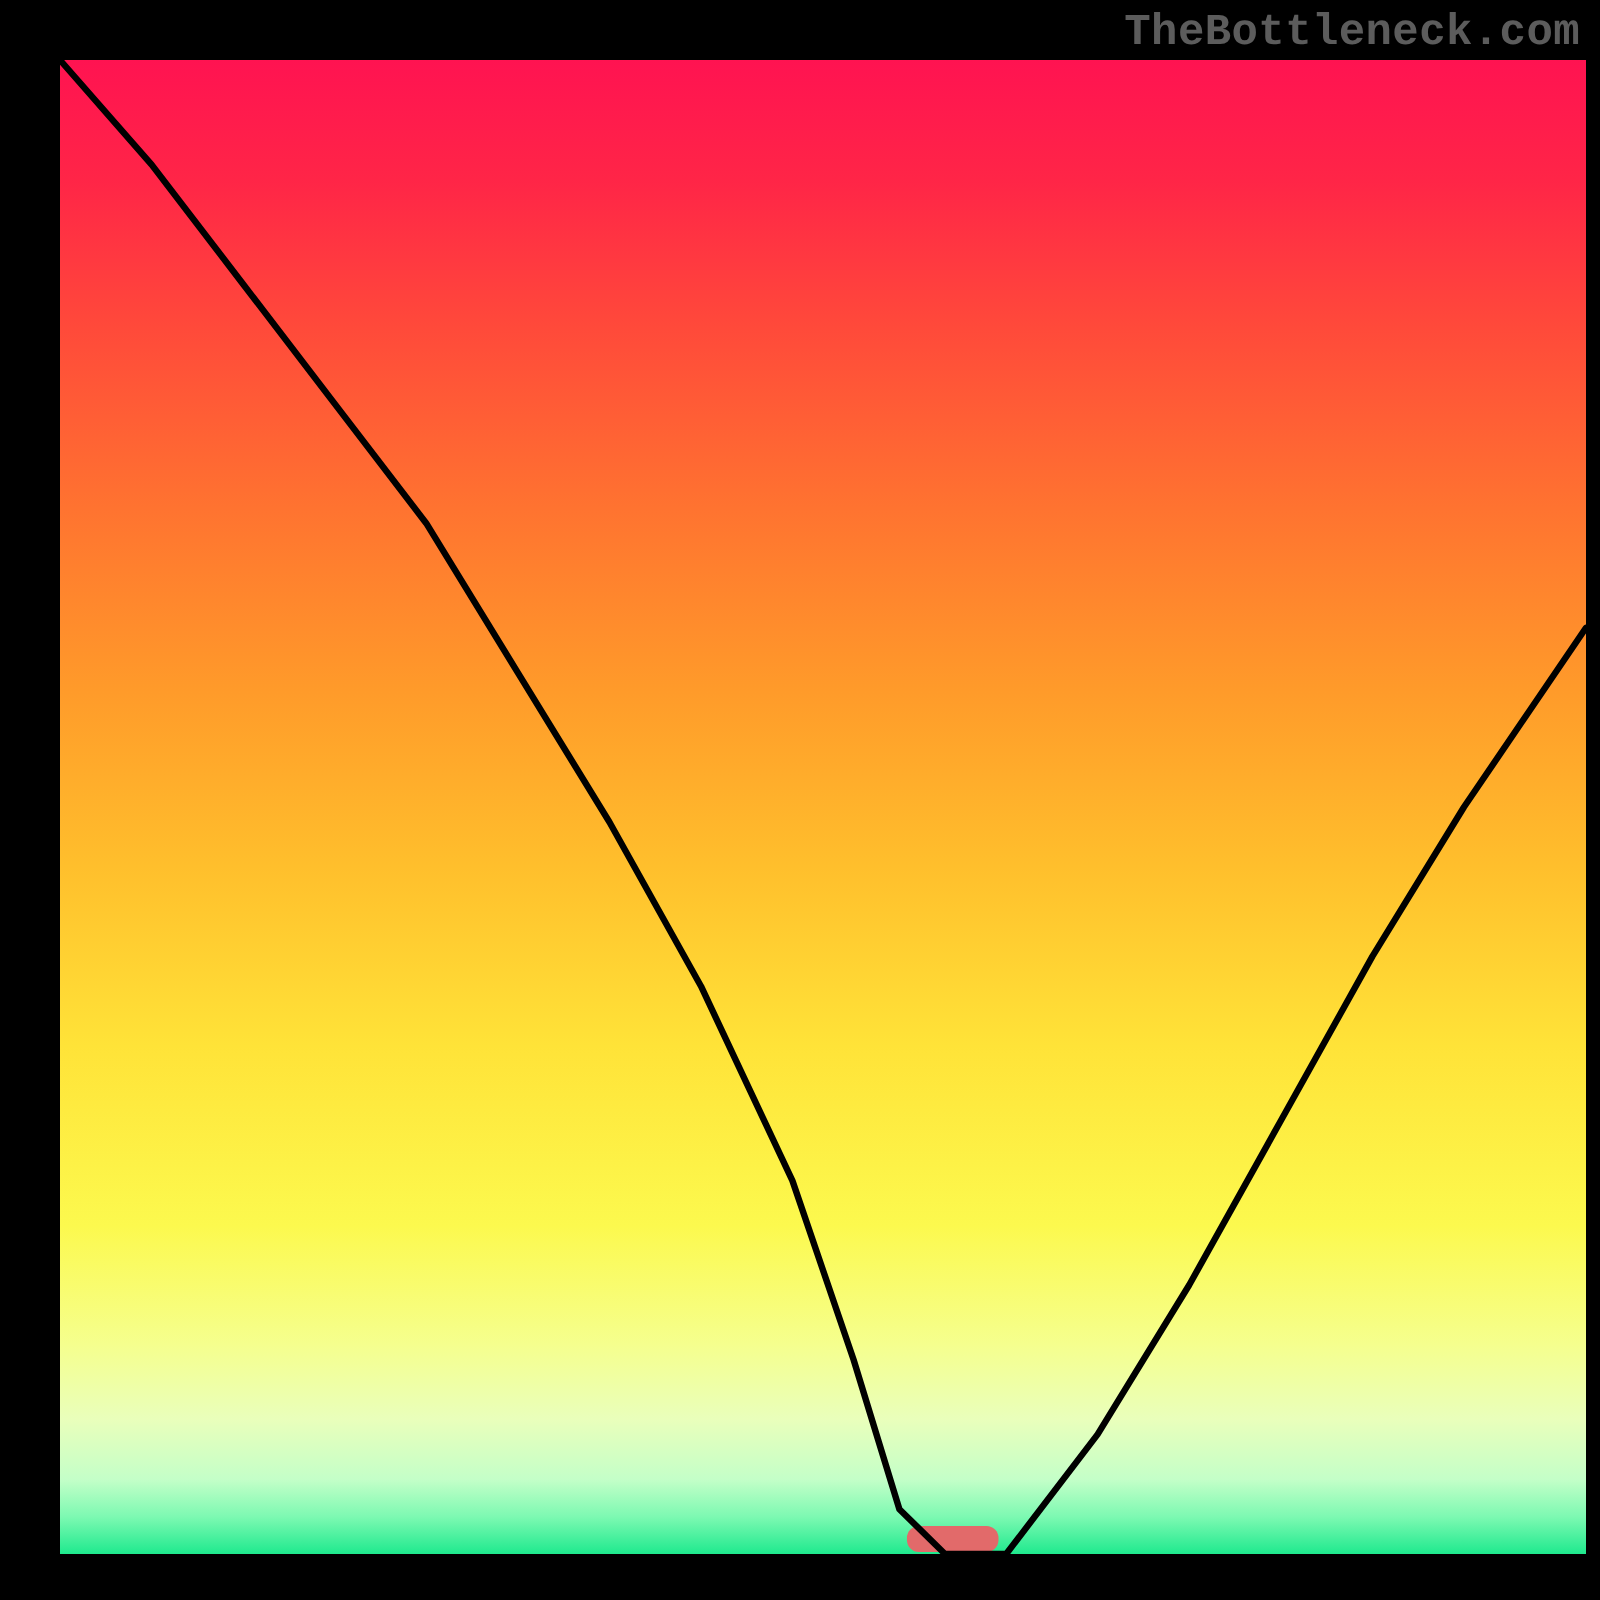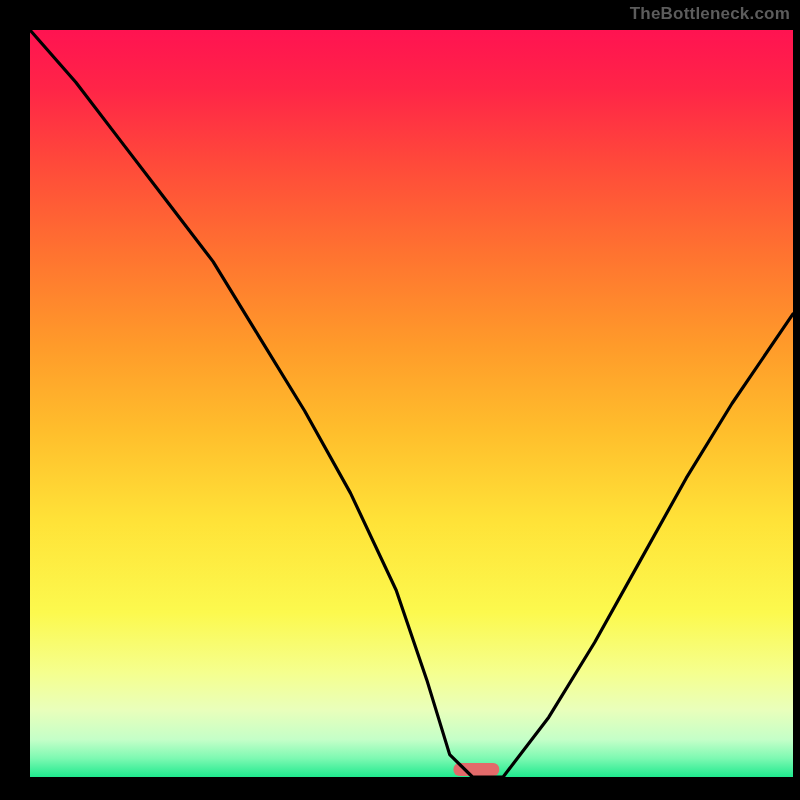--- a/index.html
+++ b/index.html
@@ -13,22 +13,22 @@
   .container {
     position: relative;
     width: 800px;
     height: 800px;
     background: #000;
   }
   .watermark {
     position: absolute;
     top: 4px;
     right: 10px;
-    font-family: Liberation Sans, sans-serif;
-    font-size: 17px;
+    font-family: Liberation Mono, monospace;
+    font-size: 22px;
     font-weight: 600;
     color: #5c5c5c;
     letter-spacing: 0.2px;
     z-index: 5;
   }
   svg {
     position: absolute;
     left: 0;
     top: 0;
   }

